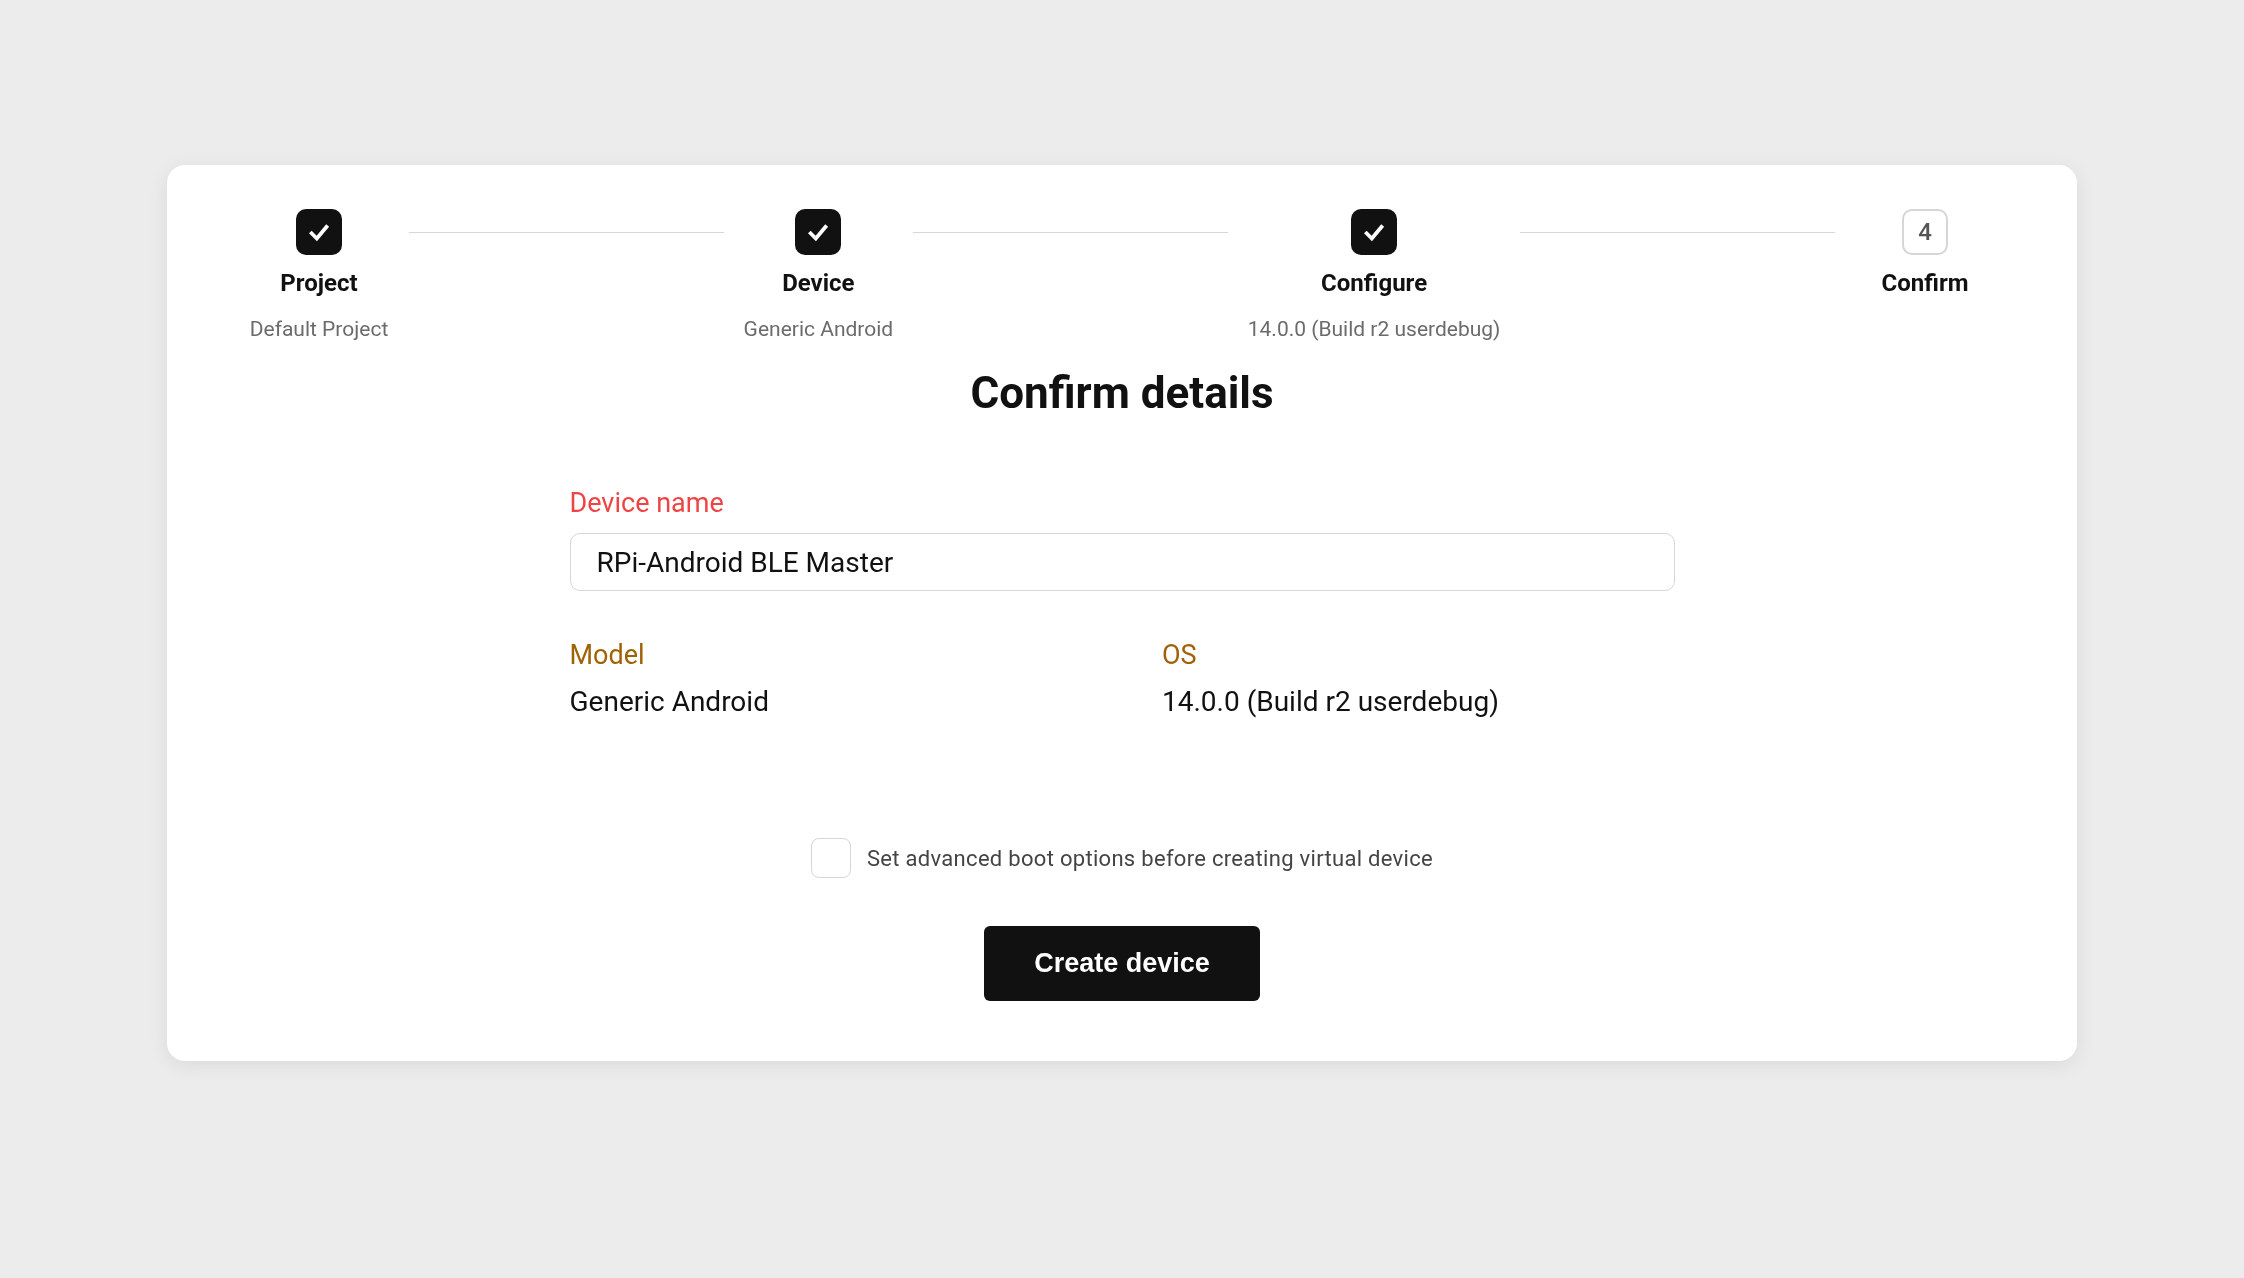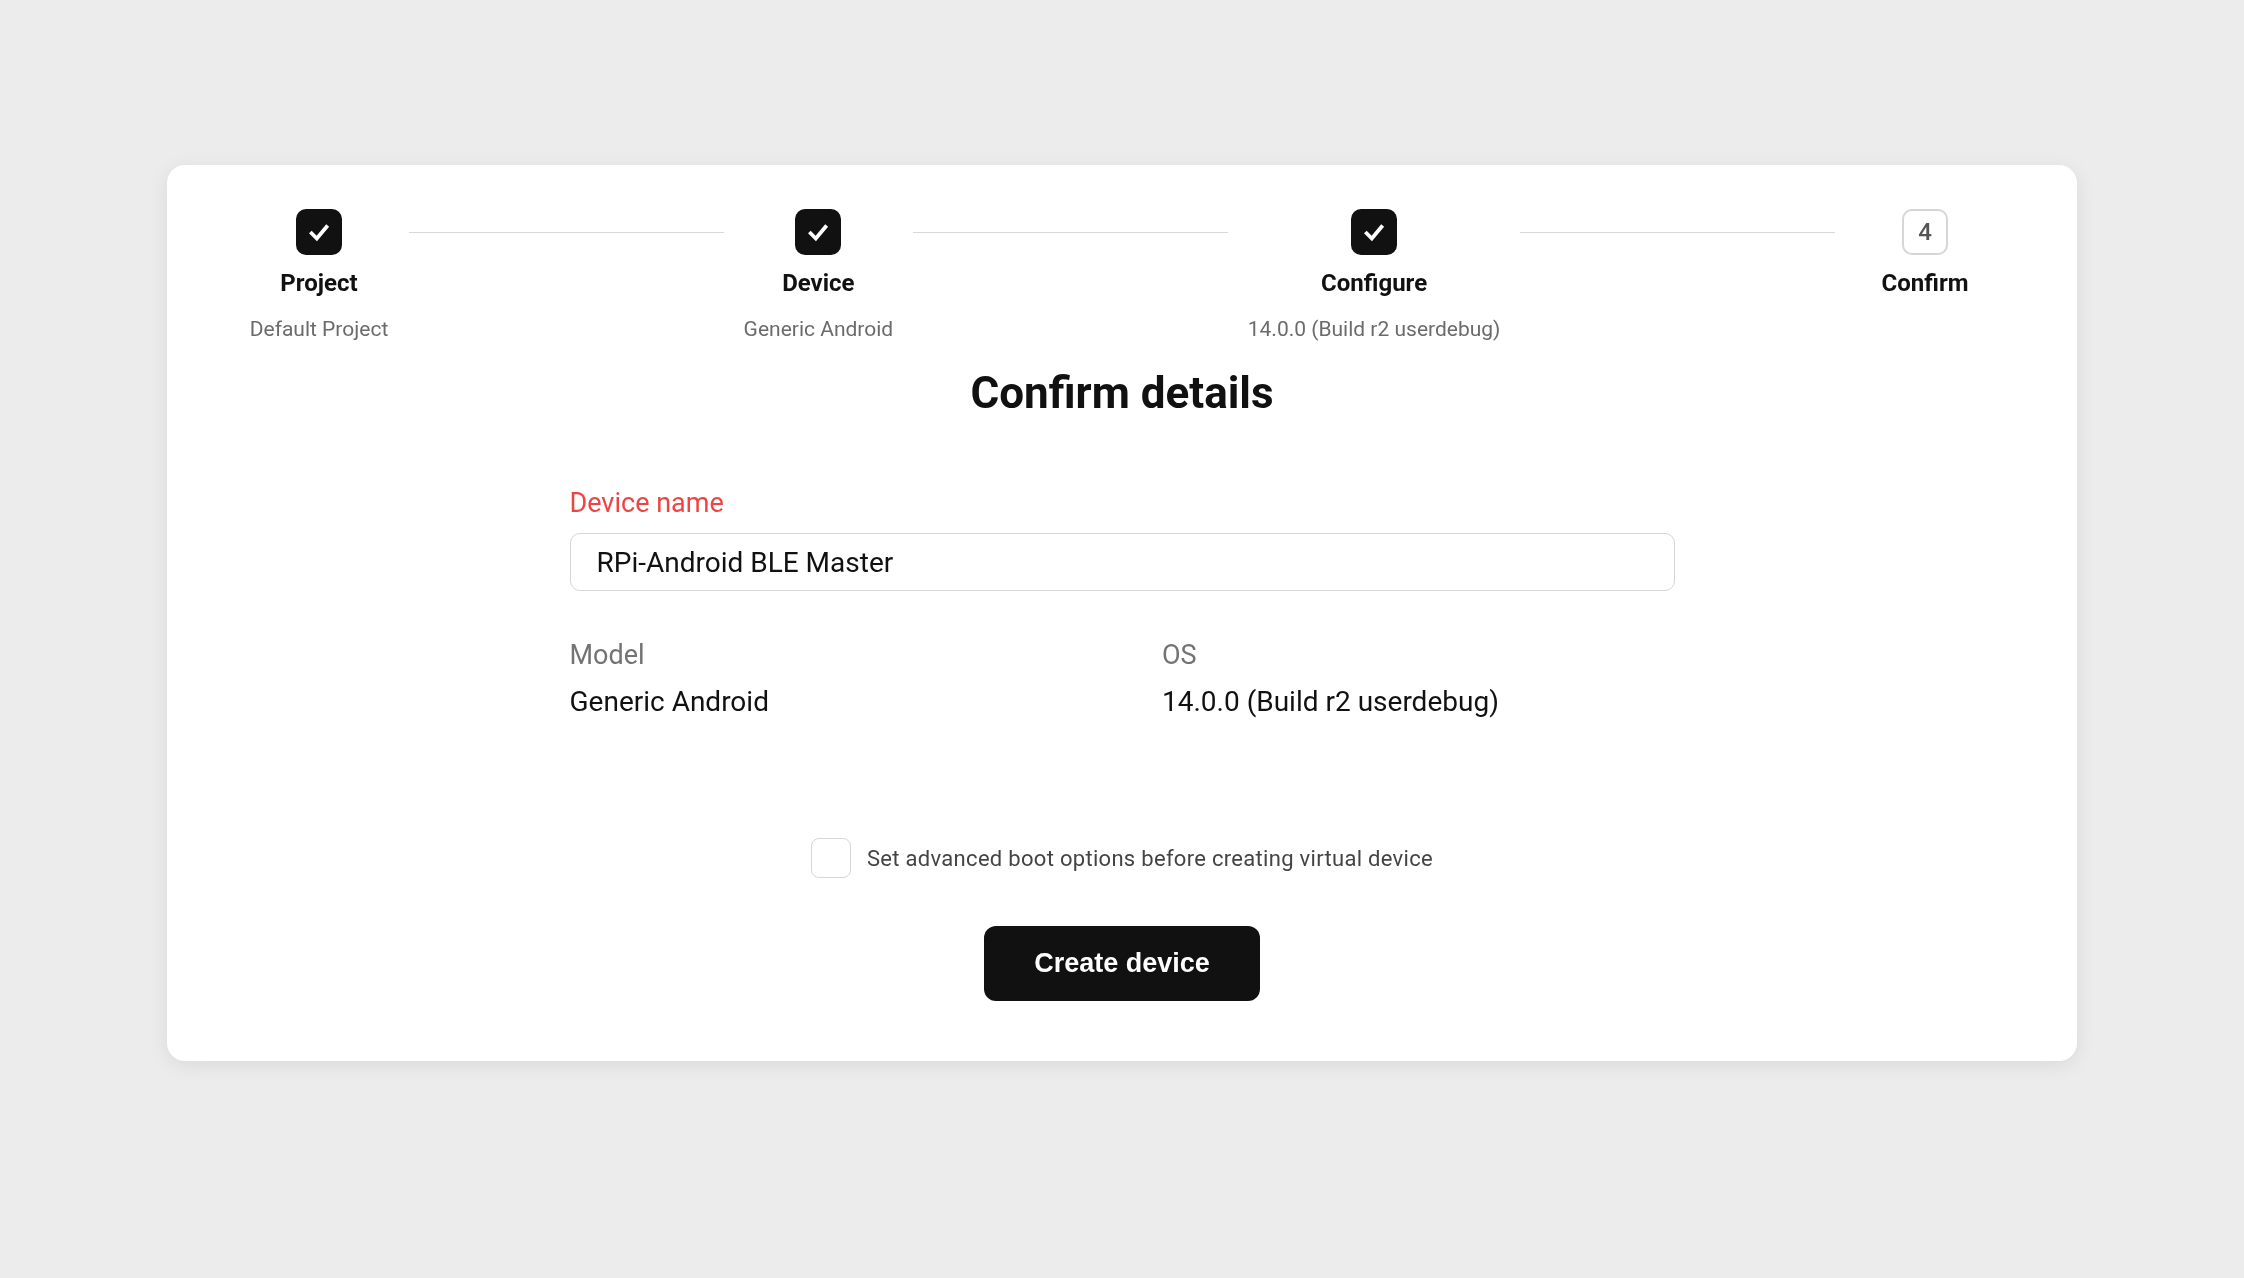--- a/index.html
+++ b/index.html
@@ -112,21 +112,21 @@
   .details-row {
     display: flex;
     margin-top: 48px;
     gap: 80px;
   }
   .detail-col {
     flex: 1;
   }
   .detail-label {
     font-size: 27px;
-    color: #737373;
+    color: #a16207;
     margin-bottom: 14px;
   }
   .detail-value {
     font-size: 28px;
     color: #111111;
   }
   .checkbox-row {
     display: flex;
     align-items: center;
     justify-content: center;
@@ -151,21 +151,21 @@
     display: flex;
     justify-content: center;
     margin-top: 48px;
   }
   .primary-btn {
     background: #111111;
     color: #ffffff;
     font-size: 27px;
     font-weight: 600;
     border: none;
-    border-radius: 12px;
+    border-radius: 6px;
     padding: 22px 50px;
     cursor: pointer;
   }
 </style>
 </head>
 <body>
 
 <div class="card">
 
   <div class="stepper">

